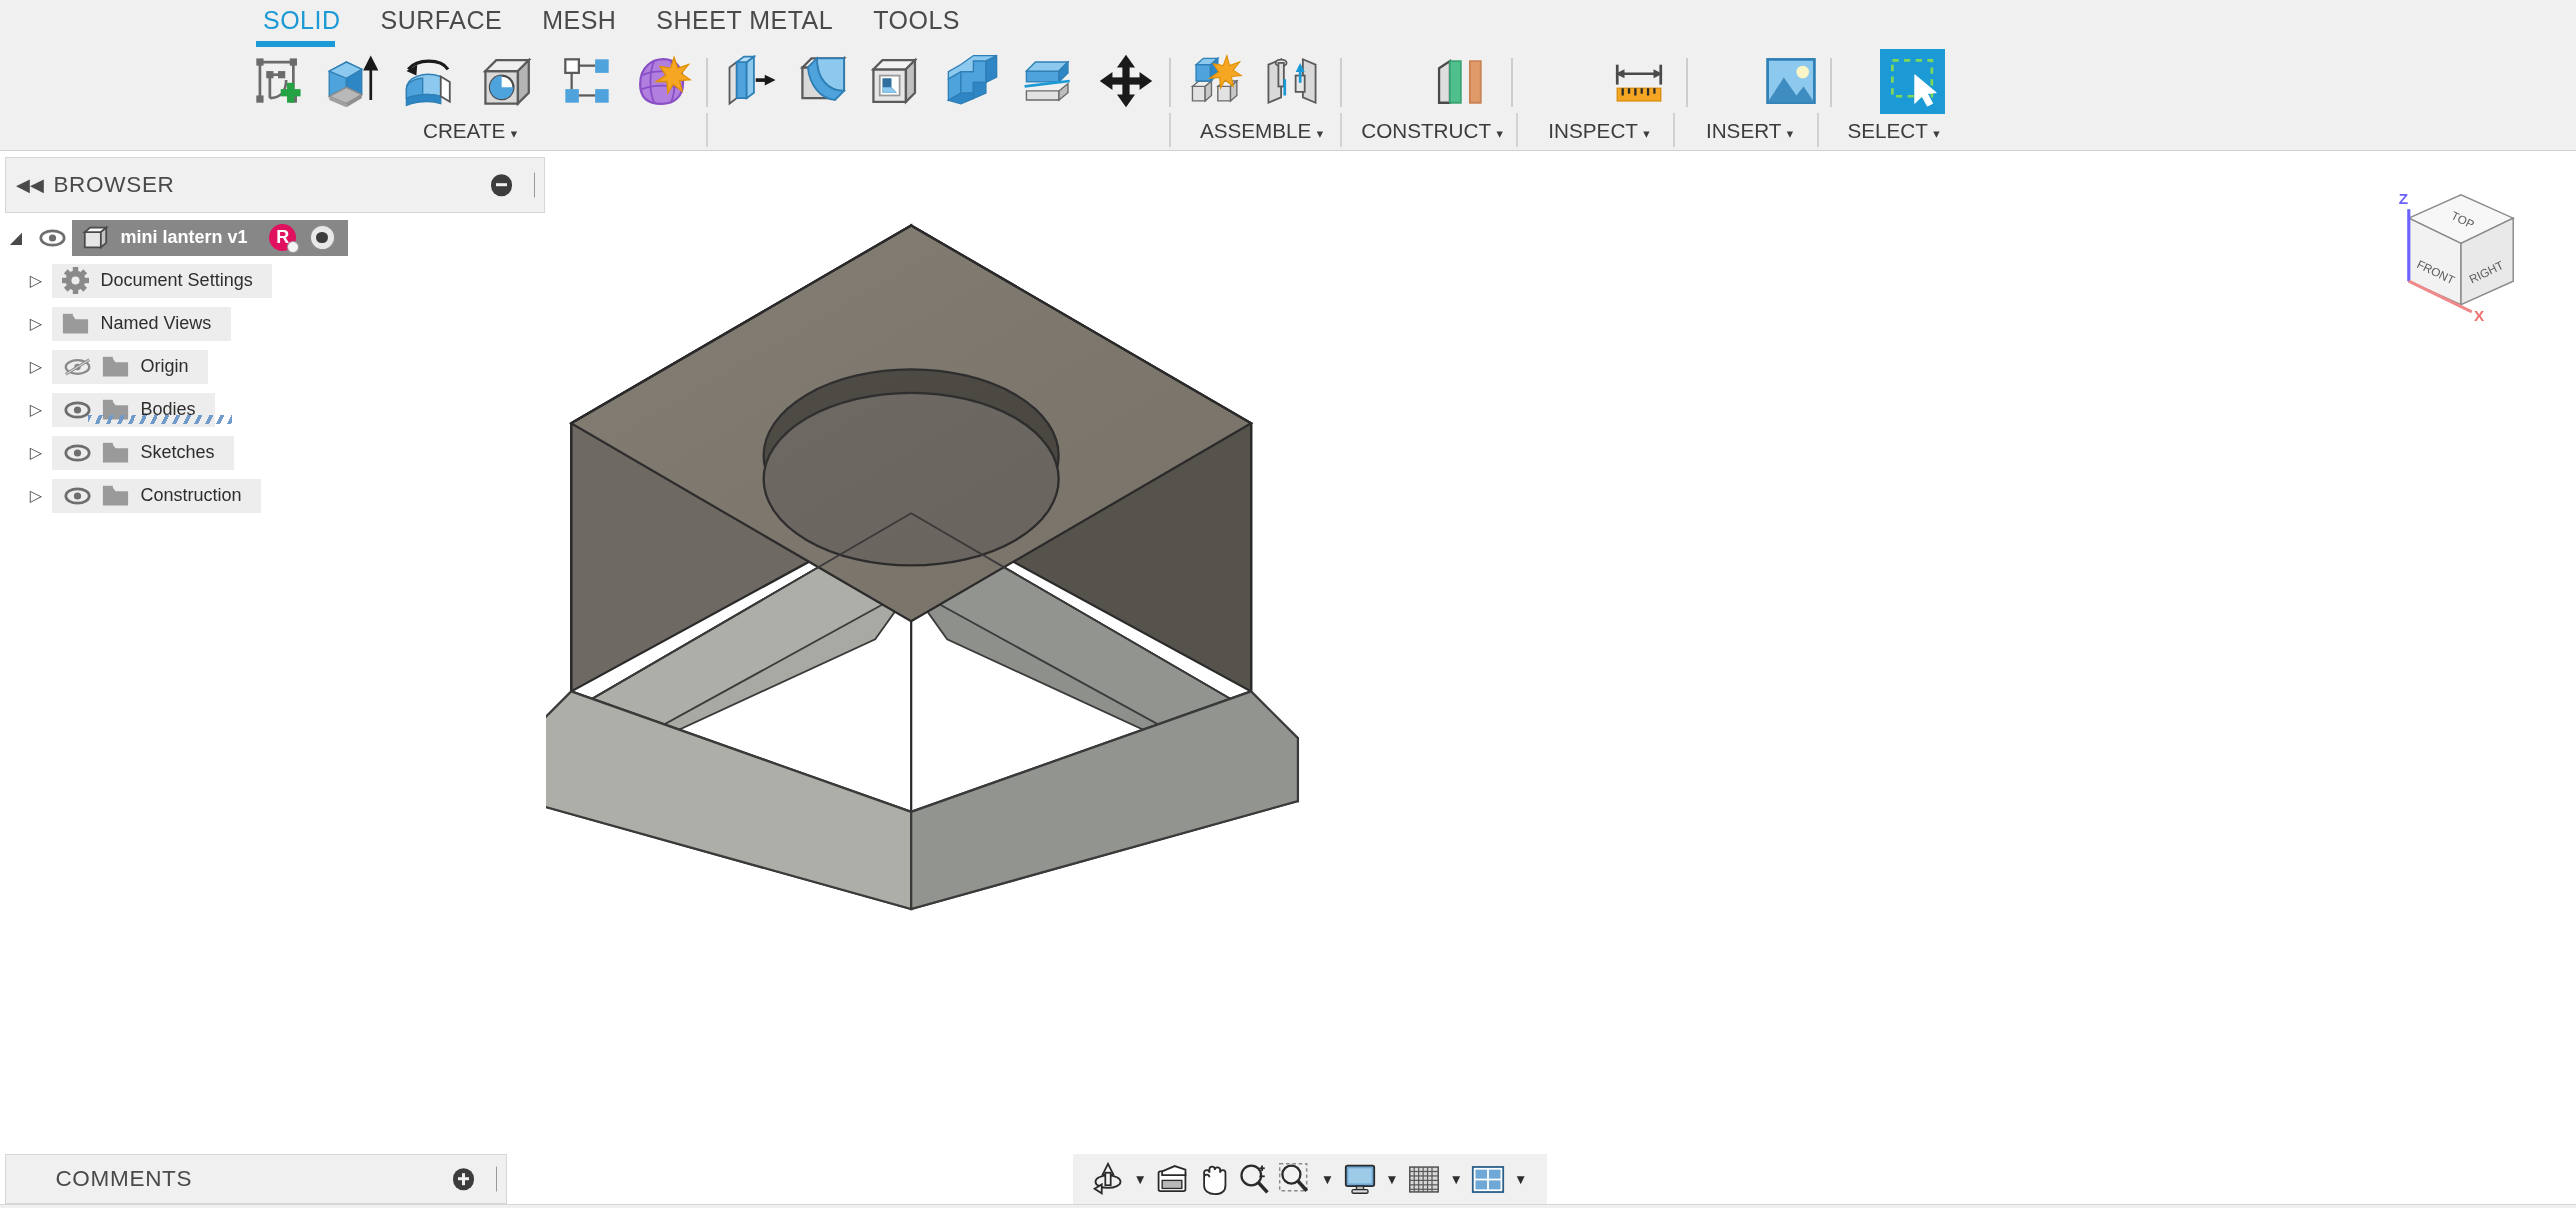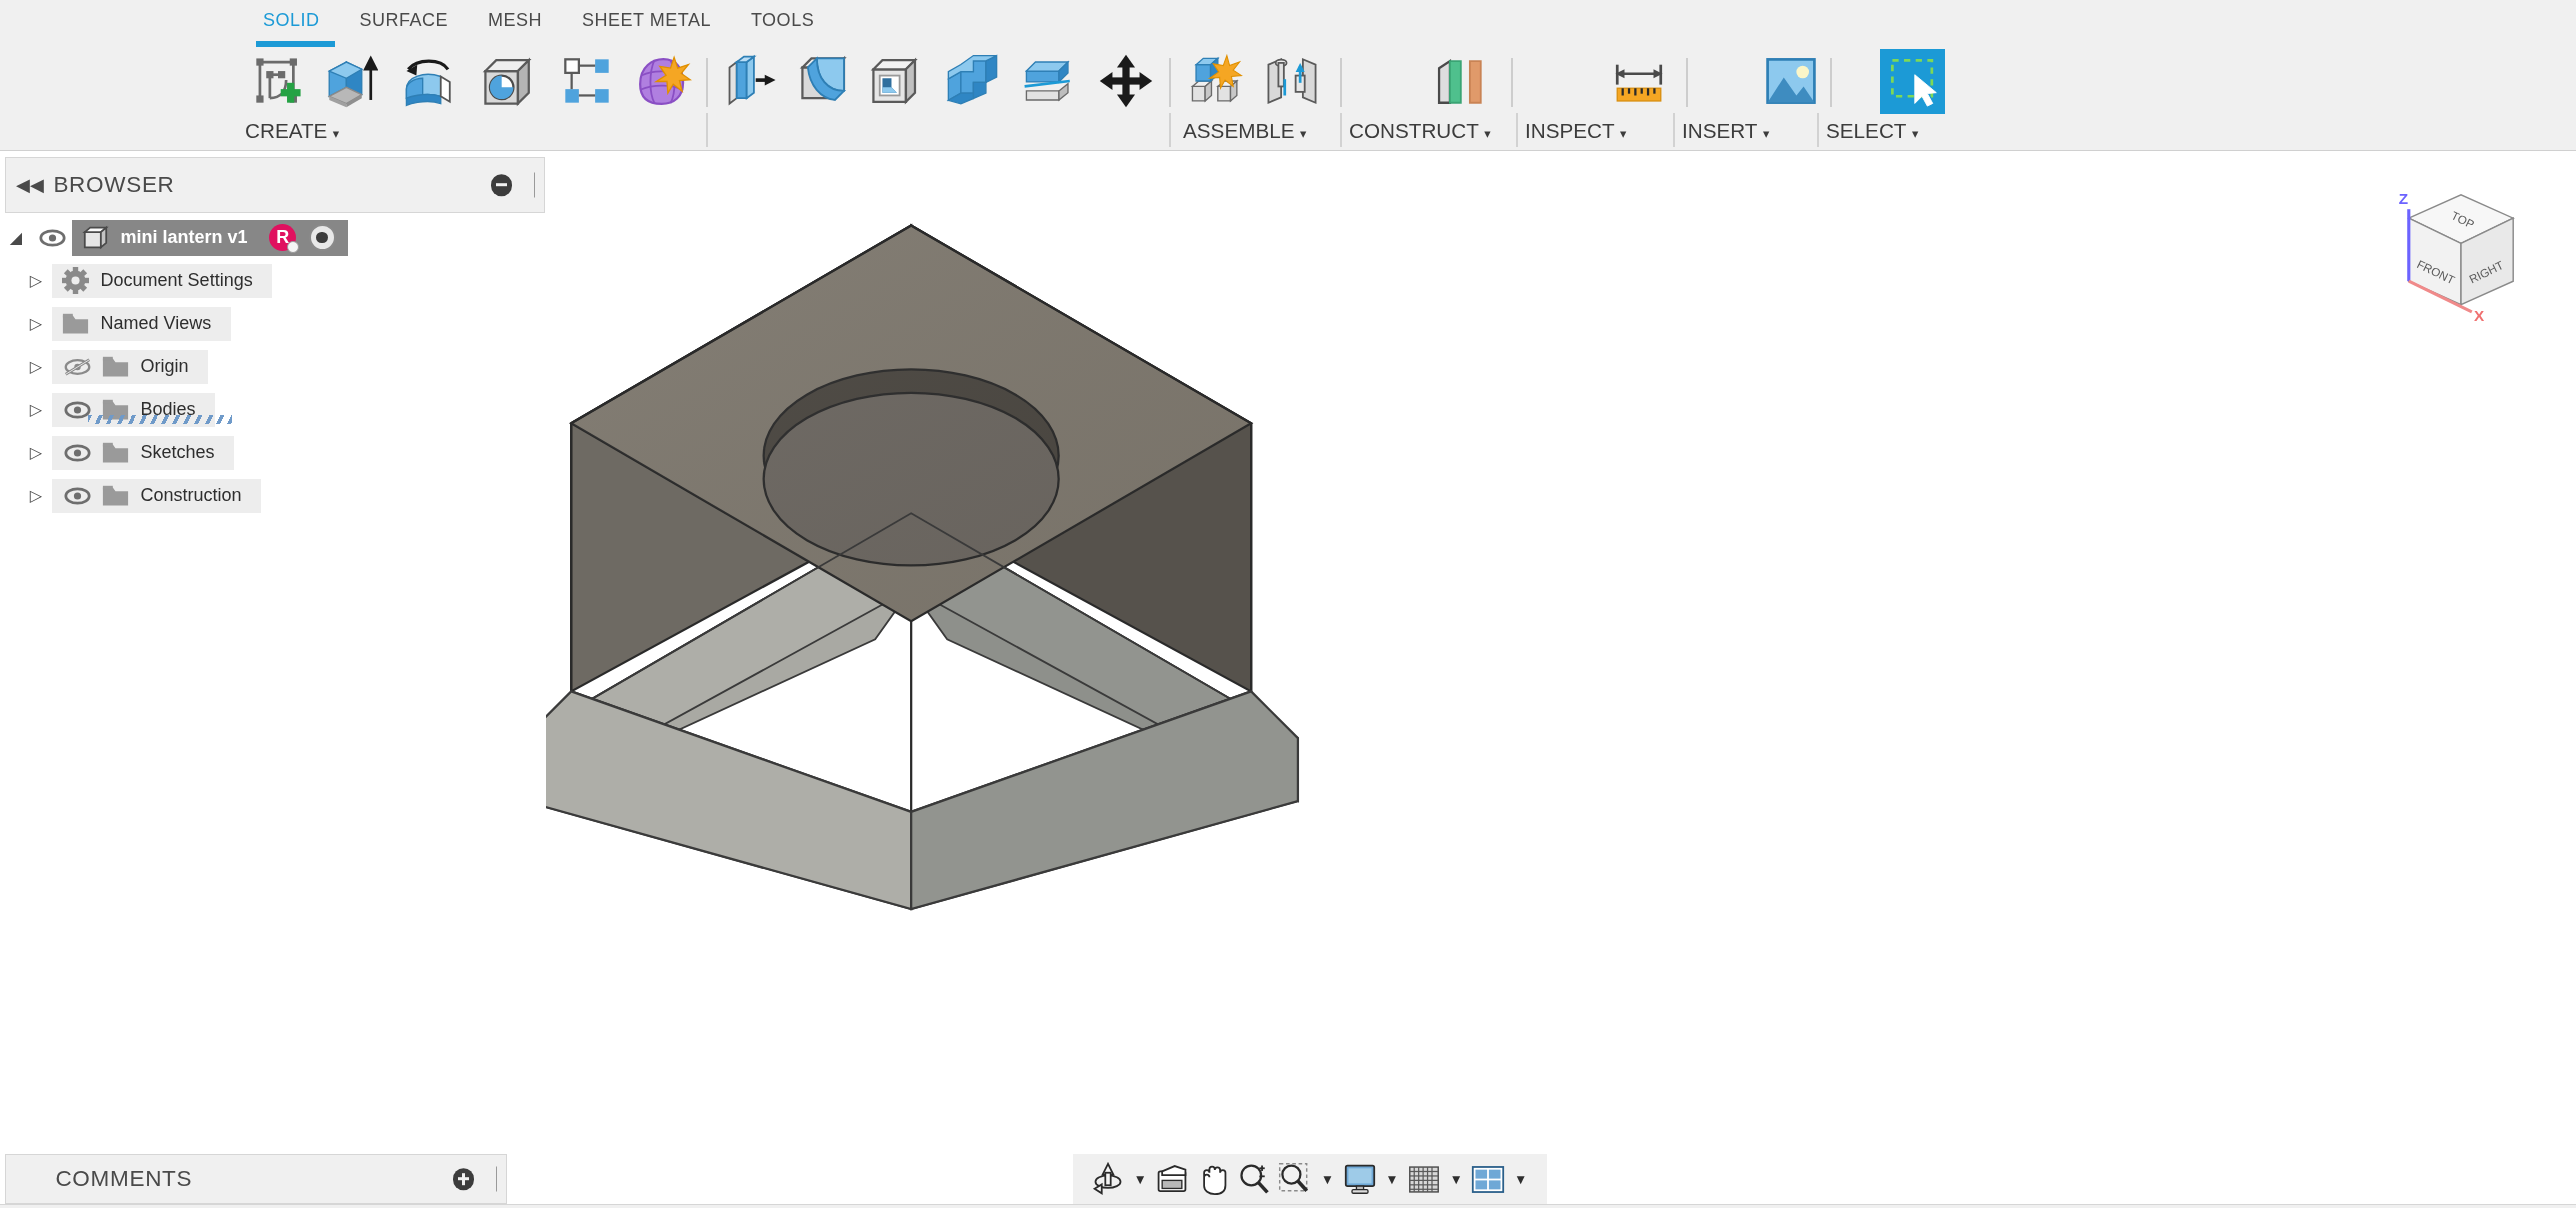--- a/index.html
+++ b/index.html
@@ -21,21 +21,21 @@
     position: absolute; left: 18px; top: 18px; width: 201px; height: 79px;
     border: 0.9px solid #c8c8c8; border-radius: 7.2px; background: #f0f0f0;
     display: flex; align-items: center; justify-content: center;
     font-size: 23.4px; font-weight: bold; color: #3c3c3c; letter-spacing: 0.4px;
   }
   .design-btn .caret { margin-left: 10.8px; font-size: 13.5px; }
 
   
   .tabs { position: absolute; left: 243px; top: 0; height: 41px; display: flex; align-items: center; }
   .tab {
-    font-size: 18px; color: #4a4a4a; letter-spacing: 0.5px;
+    font-size: 25px; color: #4a4a4a; letter-spacing: 0.5px;
     padding: 0 20px; height: 41px; line-height: 41px; white-space: nowrap;
   }
   .tab.active { color: #1c9ad6; }
   .tab-underline {
     position: absolute; left: 256px; top: 41px; width: 79px; height: 6.3px; background: #1c9ad6;
   }
 
   
   .icon-strip { position: absolute; left: 0; top: 45px; height: 70px; width: 2576px; }
   .ibtn {
@@ -44,21 +44,21 @@
   }
   .ibtn.sel { background: #1c9ad6; }
   .ibtn svg { display: block; }
   .sep {
     position: absolute; top: 12.6px; width: 1.8px; height: 49px; background: #cdcdcd;
   }
 
   
   .glabel {
     position: absolute; top: 115px; height: 31px; line-height: 31px;
-    font-size: 20.7px; color: #3c3c3c; white-space: nowrap; text-align: left;
+    font-size: 20.7px; color: #3c3c3c; white-space: nowrap; text-align: center;
   }
   .glabel .caret { font-size: 12.6px; margin-left: 5.4px; }
   .gsep { position: absolute; top: 113px; width: 1.8px; height: 34px; background: #d2d2d2; }
 
   
   .browser {
     position: absolute; left: 5.4px; top: 157px; width: 540px; height: 56px;
     background: #f0f0f0; border: 0.9px solid #d6d6d6;
     display: flex; align-items: center;
   }

